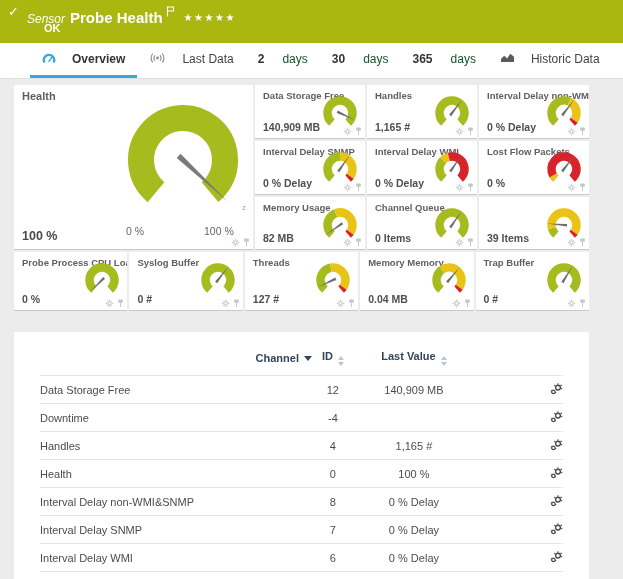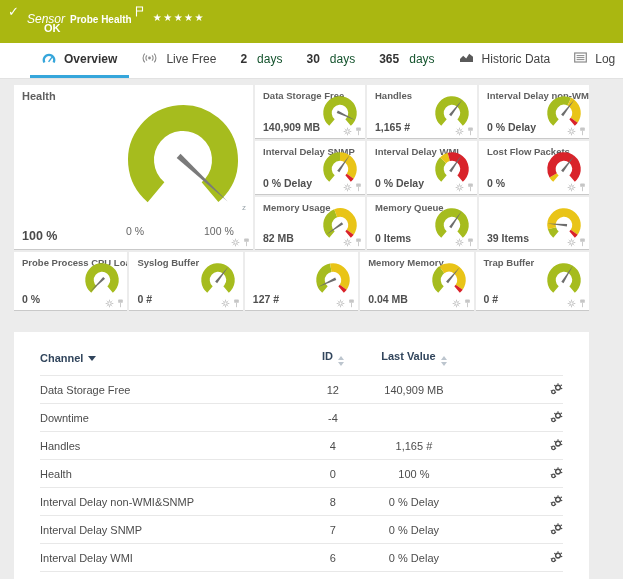--- a/index.html
+++ b/index.html
@@ -4,29 +4,29 @@
 <style>
   html,body{margin:0;padding:0;width:623px;height:579px;overflow:hidden;background:#ececec;
             font-family:"Liberation Sans","DejaVu Sans",sans-serif;}
   *{box-sizing:border-box;}
 
   
   .header{position:relative;height:43px;background:#aab711;color:#fff;}
   .hdr-check{position:absolute;left:8px;top:4px;font-size:13px;font-weight:bold;}
   .hdr-line1{position:absolute;left:27px;top:3px;white-space:nowrap;}
   .hdr-type{font-style:italic;font-size:12px;margin-right:5px;}
-  .hdr-title{font-weight:bold;font-size:10px;}
+  .hdr-title{font-weight:bold;font-size:15px;}
   .hdr-flag{margin-left:3px;vertical-align:6px;display:inline-block;}
   .hdr-stars{font-size:10px;margin-left:9px;letter-spacing:1.5px;vertical-align:2px;}
   .hdr-status{position:absolute;left:44px;top:22px;font-size:11px;font-weight:bold;}
 
   
   .tabs{height:36px;background:#fff;display:flex;justify-content:space-between;
         padding:0 16px 0 30px;border-bottom:1px solid #e2e2e2;}
-  .tab{display:flex;align-items:center;gap:8px;padding:0 12px;font-size:12px;color:#444;
+  .tab{display:flex;align-items:center;gap:16px;padding:0 12px;font-size:12px;color:#444;
        border-bottom:3px solid transparent;cursor:pointer;white-space:nowrap;justify-content:flex-end;}
   .tab.active{border-bottom-color:#36a6db;font-weight:bold;color:#333;}
   .tab .num{font-weight:bold;color:#333;}
   .tab .unit{color:#14532d;margin-left:2px;}
 
   
   .main{margin:6px 14px 0 14px;width:575px;}
 
   .g-top{display:grid;grid-template-columns:239px 1fr 1fr 1fr;grid-template-rows:54px 54px 53px;gap:2px;}
   .g-bottom{display:grid;grid-template-columns:repeat(5,1fr);gap:2px;margin-top:2px;height:59px;}
@@ -42,21 +42,21 @@
 
   .h-gauge{position:absolute;left:84px;top:8px;line-height:0;}
   .h-min{position:absolute;left:112px;top:140px;font-size:10.5px;color:#666;}
   .h-max{position:absolute;left:190px;top:140px;font-size:10.5px;color:#666;}
   .h-unit{position:absolute;right:7px;top:118px;font-size:8px;color:#9aa5ab;}
   .h-value{position:absolute;left:8px;top:144px;font-size:12.5px;font-weight:bold;color:#4a4a4a;}
 
   
   .table-card{margin-top:21px;background:#fff;height:247px;padding:12px 26px 0 26px;overflow:hidden;}
   table{width:100%;border-collapse:collapse;table-layout:fixed;}
-  th{font-size:11px;font-weight:bold;color:#31455c;text-align:left;padding:6px 0 9px 0;}
+  th{font-size:11px;font-weight:bold;color:#31455c;text-align:right;padding:6px 0 9px 0;}
   th.num,td.num{text-align:center;}
   th.icon-col,td.icon-cell{text-align:right;}
   td{font-size:11px;color:#4c4c4c;padding:6.5px 0;border-top:1px solid #e8e8e8;white-space:nowrap;overflow:hidden;}
   .sort-down-solid{display:inline-block;width:0;height:0;border-left:4px solid transparent;
       border-right:4px solid transparent;border-top:5px solid #31455c;margin-left:5px;vertical-align:1px;}
   .sort-both{display:inline-flex;flex-direction:column;gap:2px;margin-left:5px;vertical-align:0px;}
   .sort-both i{display:block;width:0;height:0;border-left:3.5px solid transparent;border-right:3.5px solid transparent;}
   .sort-both .up{border-bottom:4px solid #bcc5ce;}
   .sort-both .down{border-top:4px solid #bcc5ce;}
 </style>
@@ -80,21 +80,21 @@
           <path d="M2.4 10.5 A5.2 5.2 0 1 1 11.6 10.5" fill="none" stroke="#36a6db" stroke-width="2.3"></path>
           <line x1="6.6" y1="9.8" x2="10.4" y2="4.6" stroke="#36a6db" stroke-width="1.4"></line>
         </svg></span>
     <span>Overview</span>
   </div>
   <div class="tab">
     <span><svg width="17" height="11" viewBox="0 0 17 11">
           <circle cx="8.5" cy="6" r="1.4" fill="#8a8a8a"></circle>
           <path d="M6 8.6 A3.6 3.6 0 0 1 6 3.4 M3.8 10.4 A6.5 6.5 0 0 1 3.8 1.6 M11 8.6 A3.6 3.6 0 0 0 11 3.4 M13.2 10.4 A6.5 6.5 0 0 0 13.2 1.6" stroke="#8a8a8a" fill="none" stroke-width="1.1"></path>
         </svg></span>
-    <span>Live Free</span>
+    <span>Last Data</span>
   </div>
   <div class="tab">
     <span class="num">2</span>
     <span class="unit">days</span>
   </div>
   <div class="tab">
     <span class="num">30</span>
     <span class="unit">days</span>
   </div>
   <div class="tab">
@@ -271,21 +271,21 @@
               <circle cx="4.5" cy="4.5" r="1.7" fill="none" stroke="#c6c6c6" stroke-width="1.1"></circle>
               <path d="M4.5 .7V2 M4.5 7v1.3 M.7 4.5H2 M7 4.5h1.3 M1.8 1.8l.9.9 M6.3 6.3l.9.9 M7.2 1.8l-.9.9 M2.7 6.3l-.9.9" stroke="#c6c6c6" stroke-width="1" fill="none"></path>
             </svg></span>
           <span><svg width="7" height="9" viewBox="0 0 7 9">
               <rect x="1.2" y="0.6" width="4.6" height="3.2" rx="0.6" fill="#c6c6c6"></rect>
               <rect x="3.1" y="3.8" width="0.9" height="4.4" fill="#c6c6c6"></rect>
             </svg></span>
         </div>
       </div>
     <div class="panel small">
-        <div class="p-title">Memory Queue</div>
+        <div class="p-title">Channel Queue</div>
         <div class="p-gauge"><svg width="46" height="40" viewBox="0 0 46 40">
             <circle cx="23" cy="20" r="12.5" fill="none" stroke="#a6bc1e" stroke-width="8.5" pathLength="360" stroke-dasharray="0 0 280 999" transform="rotate(130 23 20)"></circle>
             <polygon points="21.7,23 24.3,23 23,3" fill="#6d6d6d" transform="rotate(35 23 20)"></polygon>
           </svg></div>
         <div class="p-value">0 Items</div>
         <div class="p-icons">
           <span><svg width="9" height="9" viewBox="0 0 9 9">
               <circle cx="4.5" cy="4.5" r="1.7" fill="none" stroke="#c6c6c6" stroke-width="1.1"></circle>
               <path d="M4.5 .7V2 M4.5 7v1.3 M.7 4.5H2 M7 4.5h1.3 M1.8 1.8l.9.9 M6.3 6.3l.9.9 M7.2 1.8l-.9.9 M2.7 6.3l-.9.9" stroke="#c6c6c6" stroke-width="1" fill="none"></path>
             </svg></span>
@@ -347,20 +347,21 @@
               <circle cx="4.5" cy="4.5" r="1.7" fill="none" stroke="#c6c6c6" stroke-width="1.1"></circle>
               <path d="M4.5 .7V2 M4.5 7v1.3 M.7 4.5H2 M7 4.5h1.3 M1.8 1.8l.9.9 M6.3 6.3l.9.9 M7.2 1.8l-.9.9 M2.7 6.3l-.9.9" stroke="#c6c6c6" stroke-width="1" fill="none"></path>
             </svg></span>
           <span><svg width="7" height="9" viewBox="0 0 7 9">
               <rect x="1.2" y="0.6" width="4.6" height="3.2" rx="0.6" fill="#c6c6c6"></rect>
               <rect x="3.1" y="3.8" width="0.9" height="4.4" fill="#c6c6c6"></rect>
             </svg></span>
         </div>
       </div>
     <div class="panel small">
+        <div class="p-title">Threads</div>
         <div class="p-gauge"><svg width="46" height="40" viewBox="0 0 46 40">
             <circle cx="23" cy="20" r="12.5" fill="none" stroke="#a6bc1e" stroke-width="8.5" pathLength="360" stroke-dasharray="0 0 130 999" transform="rotate(130 23 20)"></circle>
             <circle cx="23" cy="20" r="12.5" fill="none" stroke="#e9c417" stroke-width="8.5" pathLength="360" stroke-dasharray="0 130 135 999" transform="rotate(130 23 20)"></circle>
             <circle cx="23" cy="20" r="12.5" fill="none" stroke="#d9232a" stroke-width="8.5" pathLength="360" stroke-dasharray="0 265 15 999" transform="rotate(130 23 20)"></circle>
             <polygon points="21.7,23 24.3,23 23,3" fill="#6d6d6d" transform="rotate(-115 23 20)"></polygon>
           </svg></div>
         <div class="p-value">127 #</div>
         <div class="p-icons">
           <span><svg width="9" height="9" viewBox="0 0 9 9">
               <circle cx="4.5" cy="4.5" r="1.7" fill="none" stroke="#c6c6c6" stroke-width="1.1"></circle>

